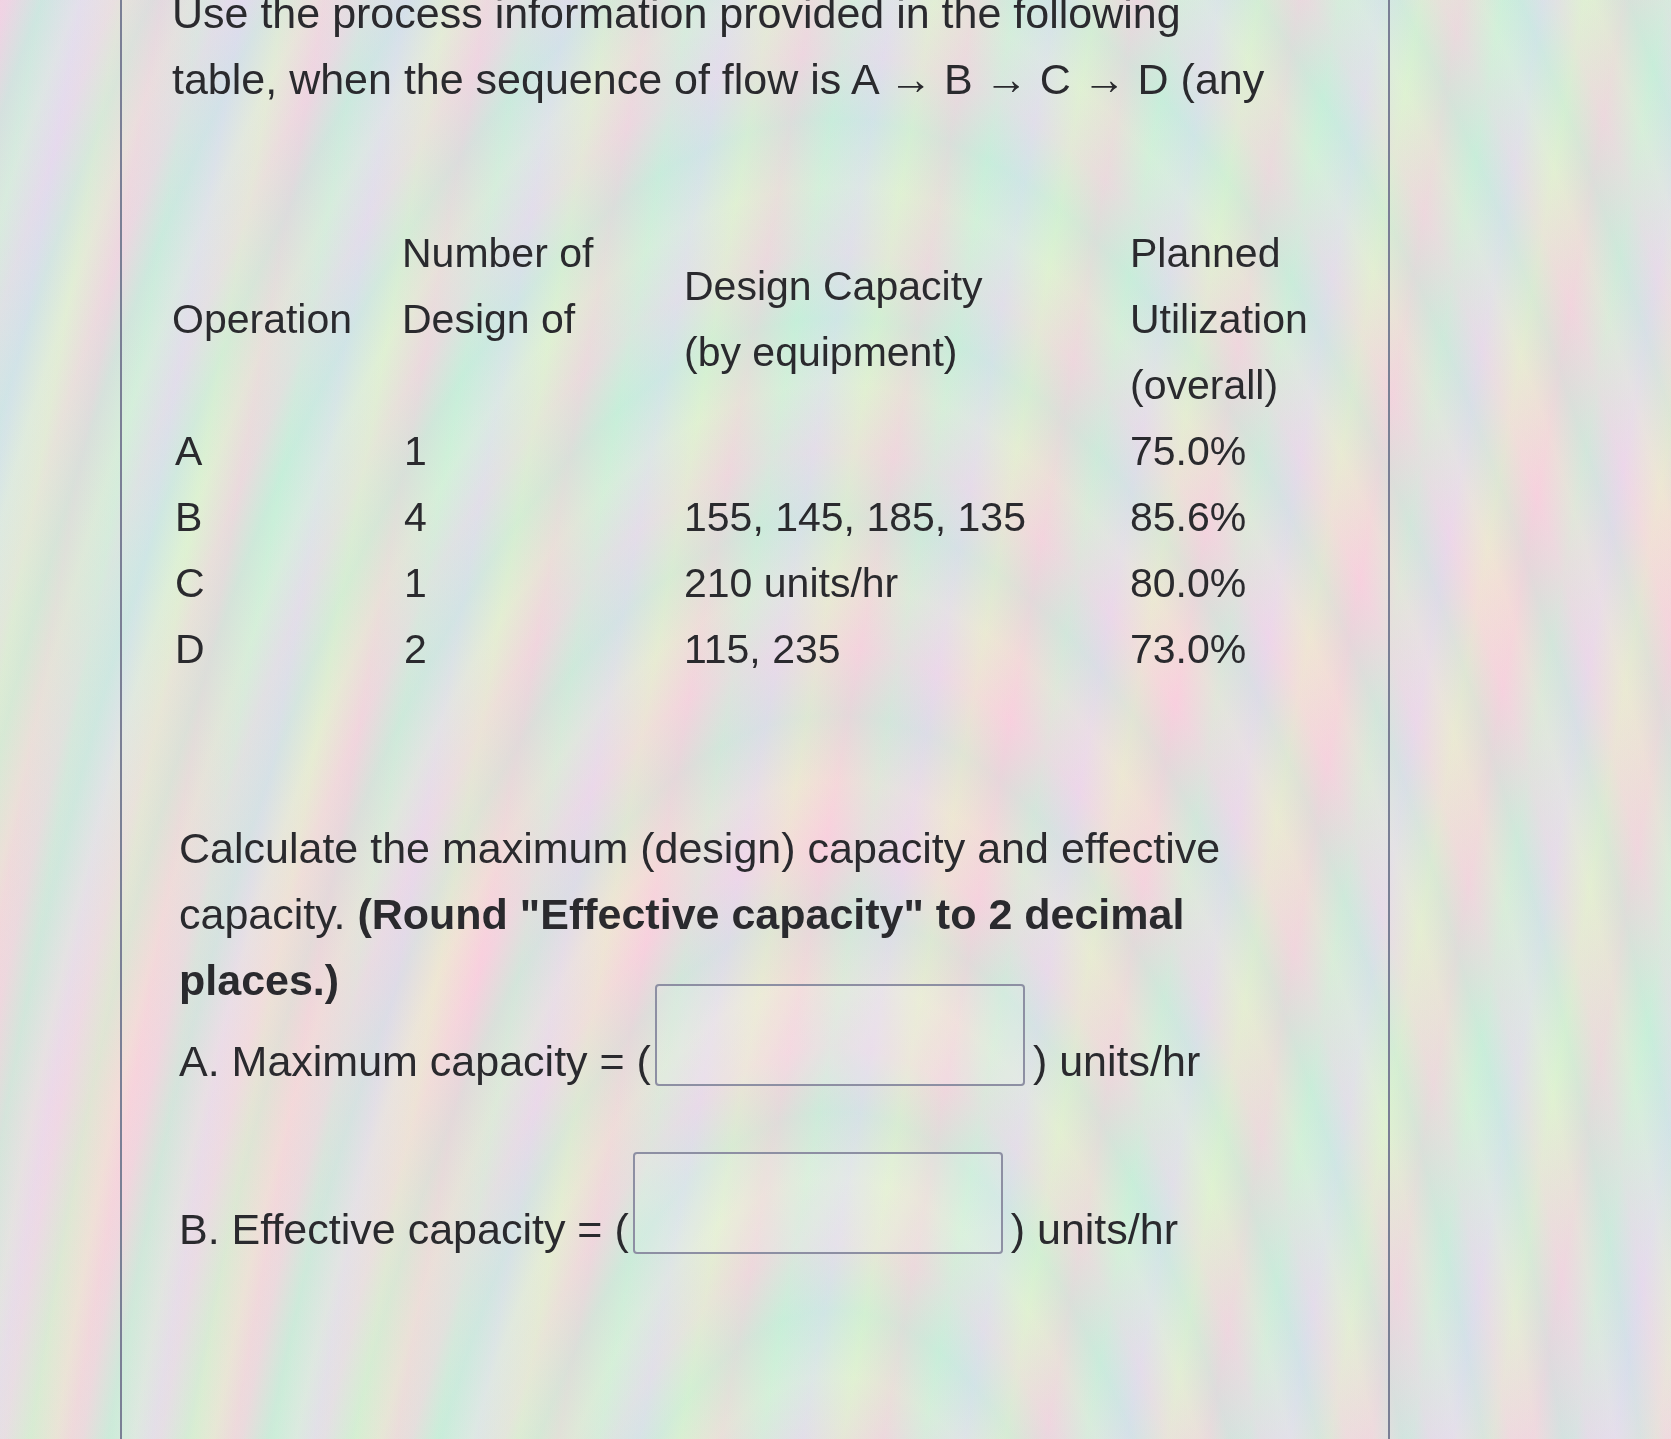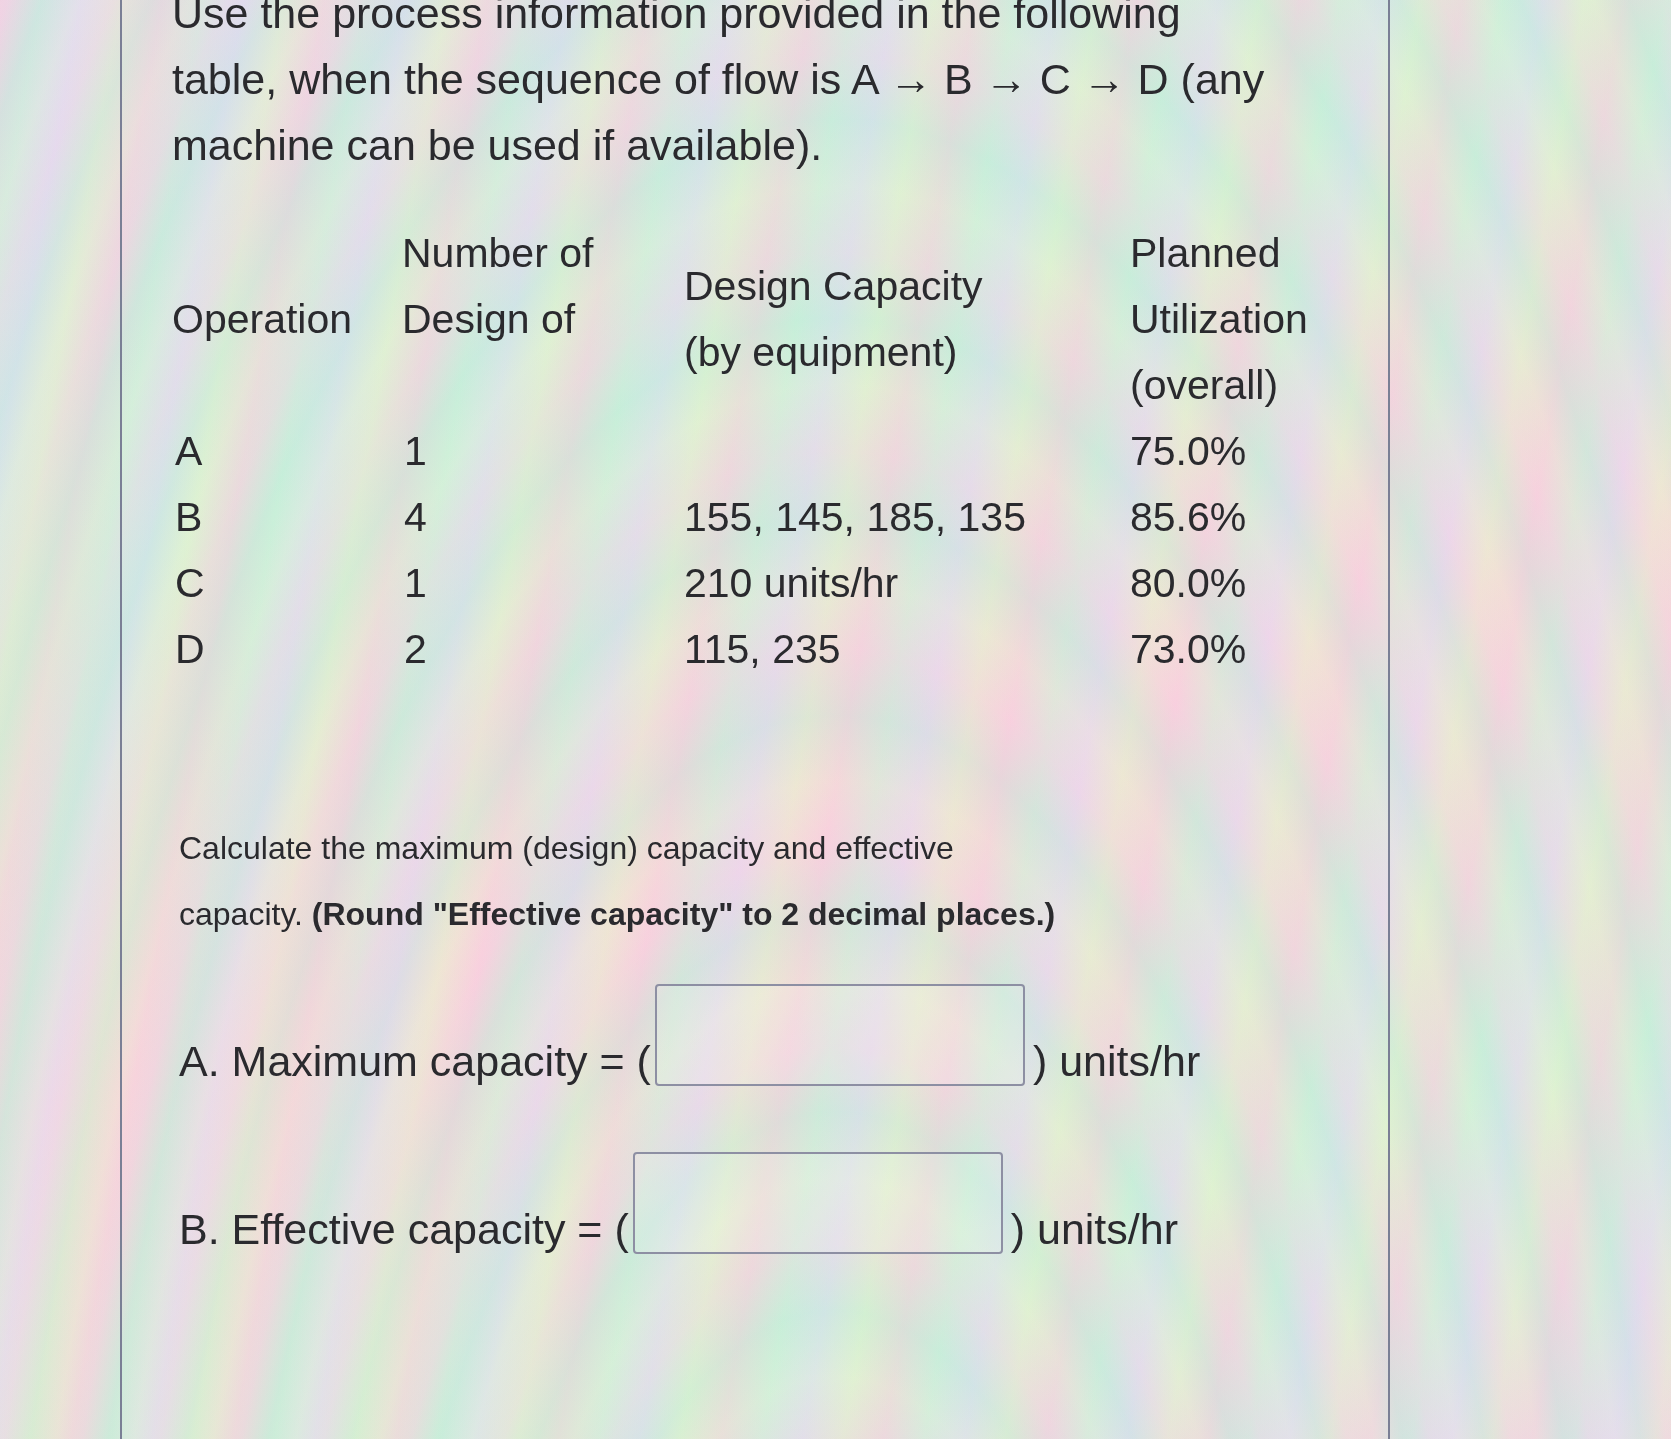--- a/index.html
+++ b/index.html
@@ -87,21 +87,21 @@
     }
     .c-op { left: 3px; }
     .c-units { left: 232px; }
     .c-design { left: 512px; }
     .c-util { left: 958px; }
     .question {
       position: absolute;
       left: 57px;
       top: 835px;
       width: 1160px;
-      font-size: 32px;
+      font-size: 43px;
       line-height: 66px;
       margin: 0;
     }
     .question b { font-weight: bold; }
     .answer-line {
       position: absolute;
       left: 57px;
       font-size: 43px;
       display: flex;
       align-items: flex-end;
@@ -128,21 +128,20 @@
 
 <div class="moire"></div>
 <div class="side-panel-left"></div>
 <div class="side-panel-right"></div>
 
 <div class="content-panel">
 
   <p class="intro">
     <span>Use the process information provided in the following</span><br>
     <span>table, when the sequence of flow is A → B → C → D (any</span><br>
-    <span>machine can be used if available).</span>
   </p>
 
   <div class="table">
     <div class="th th-operation">Operation</div>
     <div class="th th-units">
       <span>Number of</span>
       <span>Design of</span>
     </div>
     <div class="th th-design">
       <span>Design Capacity</span>

